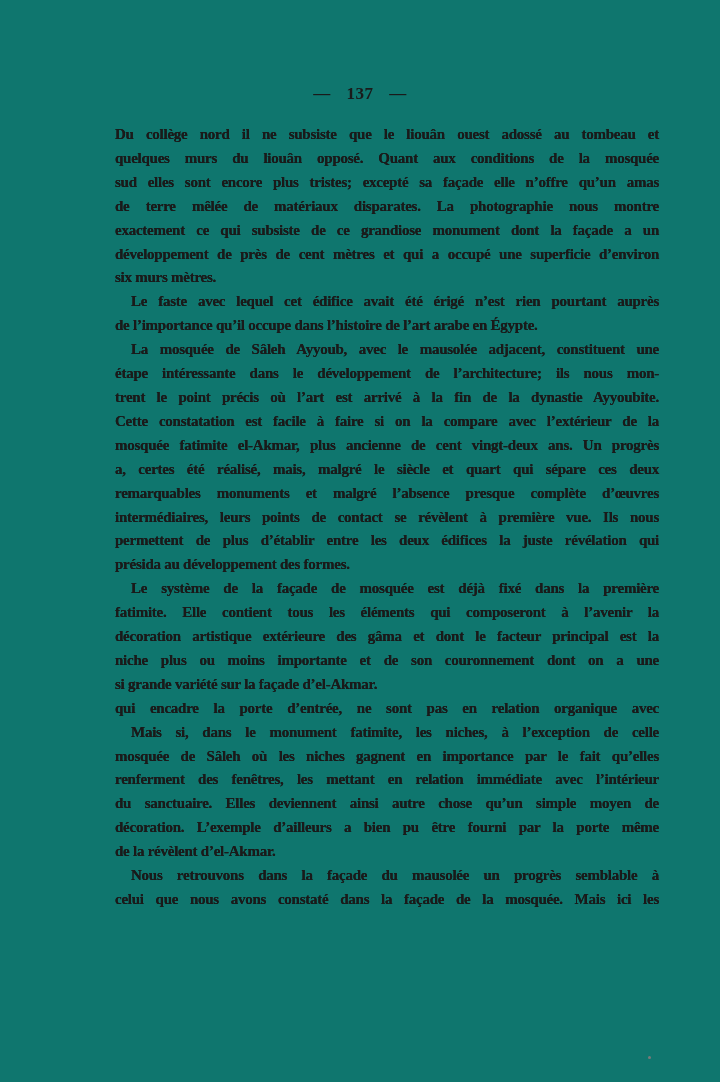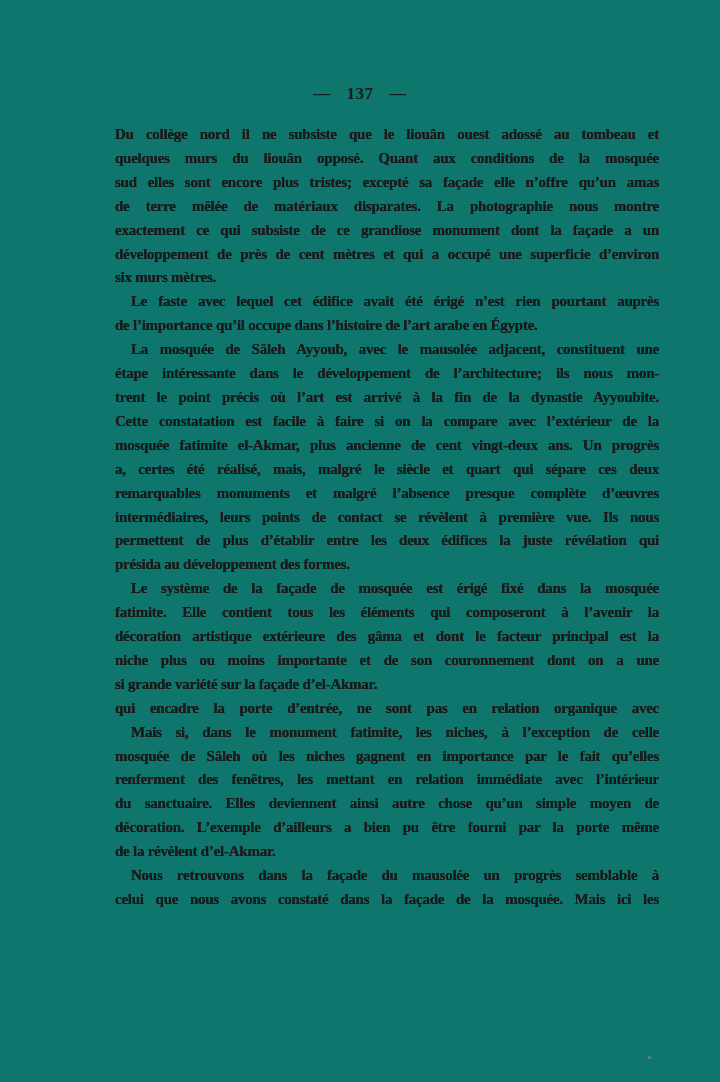--- a/index.html
+++ b/index.html
@@ -75,21 +75,21 @@
       <div class="ln j">Cette constatation est facile à faire si on la compare avec l’extérieur de la</div>
       <div class="ln j">mosquée fatimite el-Akmar, plus ancienne de cent vingt-deux ans. Un progrès</div>
       <div class="ln j">a, certes été réalisé, mais, malgré le siècle et quart qui sépare ces deux</div>
       <div class="ln j">remarquables monuments et malgré l’absence presque complète d’œuvres</div>
       <div class="ln j">intermédiaires, leurs points de contact se révèlent à première vue. Ils nous</div>
       <div class="ln j">permettent de plus d’établir entre les deux édifices la juste révélation qui</div>
       <div class="ln">présida au développement des formes.</div>
     </div>
 
     <div class="paragraph">
-      <div class="ln j ind">Le système de la façade de mosquée est érigé fixé dans la mosquée</div>
+      <div class="ln j ind">Le système de la façade de mosquée est déjà fixé dans la première</div>
       <div class="ln j">fatimite. Elle contient tous les éléments qui composeront à l’avenir la</div>
       <div class="ln j">décoration artistique extérieure des gâma et dont le facteur principal est la</div>
       <div class="ln j">niche plus ou moins importante et de son couronnement dont on a une</div>
       <div class="ln">si grande variété sur la façade d’el-Akmar.</div>
     </div>
 
     <div class="paragraph">
       <div class="ln j">qui encadre la porte d’entrée, ne sont pas en relation organique avec</div>
       <div class="ln j ind">Mais si, dans le monument fatimite, les niches, à l’exception de celle</div>
       <div class="ln j">mosquée de Sâleh où les niches gagnent en importance par le fait qu’elles</div>

